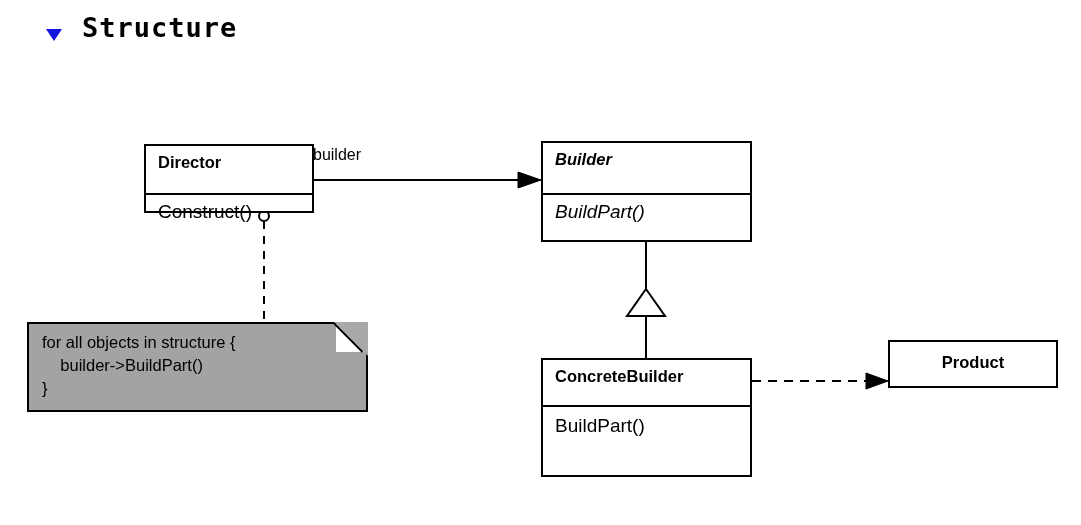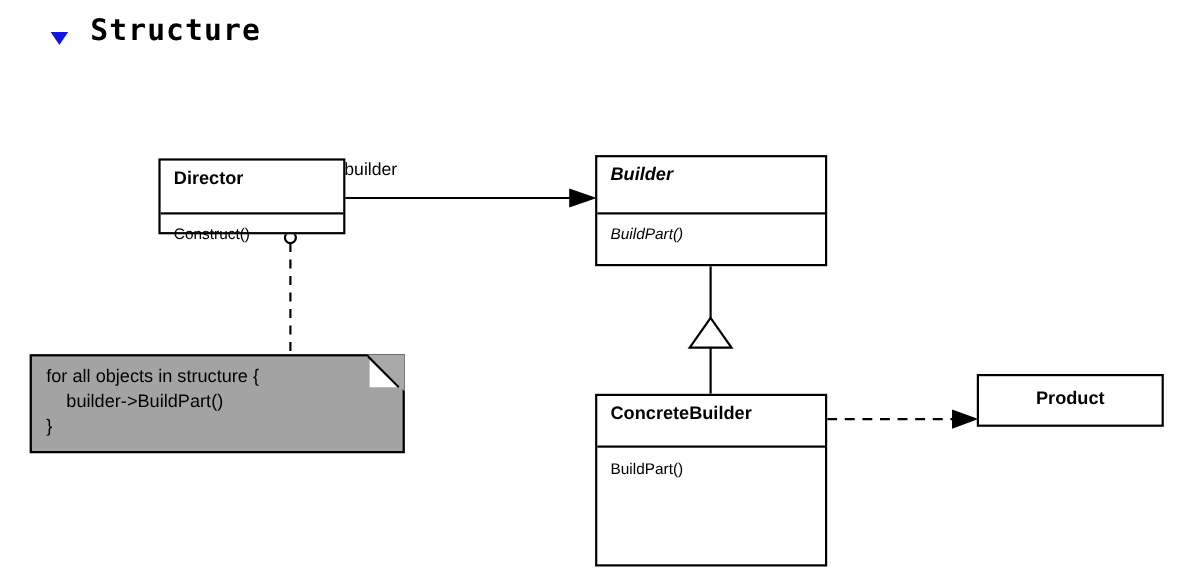--- a/index.html
+++ b/index.html
@@ -73,38 +73,38 @@
   .uml-name {
     font-size: 16.5px;
     font-weight: bold;
     line-height: 22px;
     white-space: nowrap;
   }
   .uml-name.abstract {
     font-style: italic;
   }
   .uml-member {
-    font-size: 14px;
+    font-size: 19px;
     line-height: 24px;
     white-space: nowrap;
   }
   .uml-member.abstract {
     font-style: italic;
   }
 
   
   #class-director      { left: 120px; top: 144px; width: 170px; height: 69px; margin-left: 24px; }
   #class-director .c1  { height: 47px; }
   #class-director .c2  { height: 48px; }
 
   #class-builder       { left: 541px; top: 141px; width: 211px; height: 101px; }
   #class-builder .c1   { height: 50px; }
   #class-builder .c2   { height: 49px; }
 
-  #class-concretebuilder      { left: 541px; top: 358px; width: 211px; height: 157px; }
+  #class-concretebuilder      { left: 541px; top: 358px; width: 211px; height: 119px; }
   #class-concretebuilder .c1  { height: 45px; }
   #class-concretebuilder .c2  { height: 82px; padding-top: 7px; }
 
   #class-product       { left: 888px; top: 340px; width: 170px; height: 48px; }
   #class-product .c1   { height: 44px; padding-top: 9px; text-align: center; }
 
   
   #note-box {
     position: absolute;
     left: 27px;

